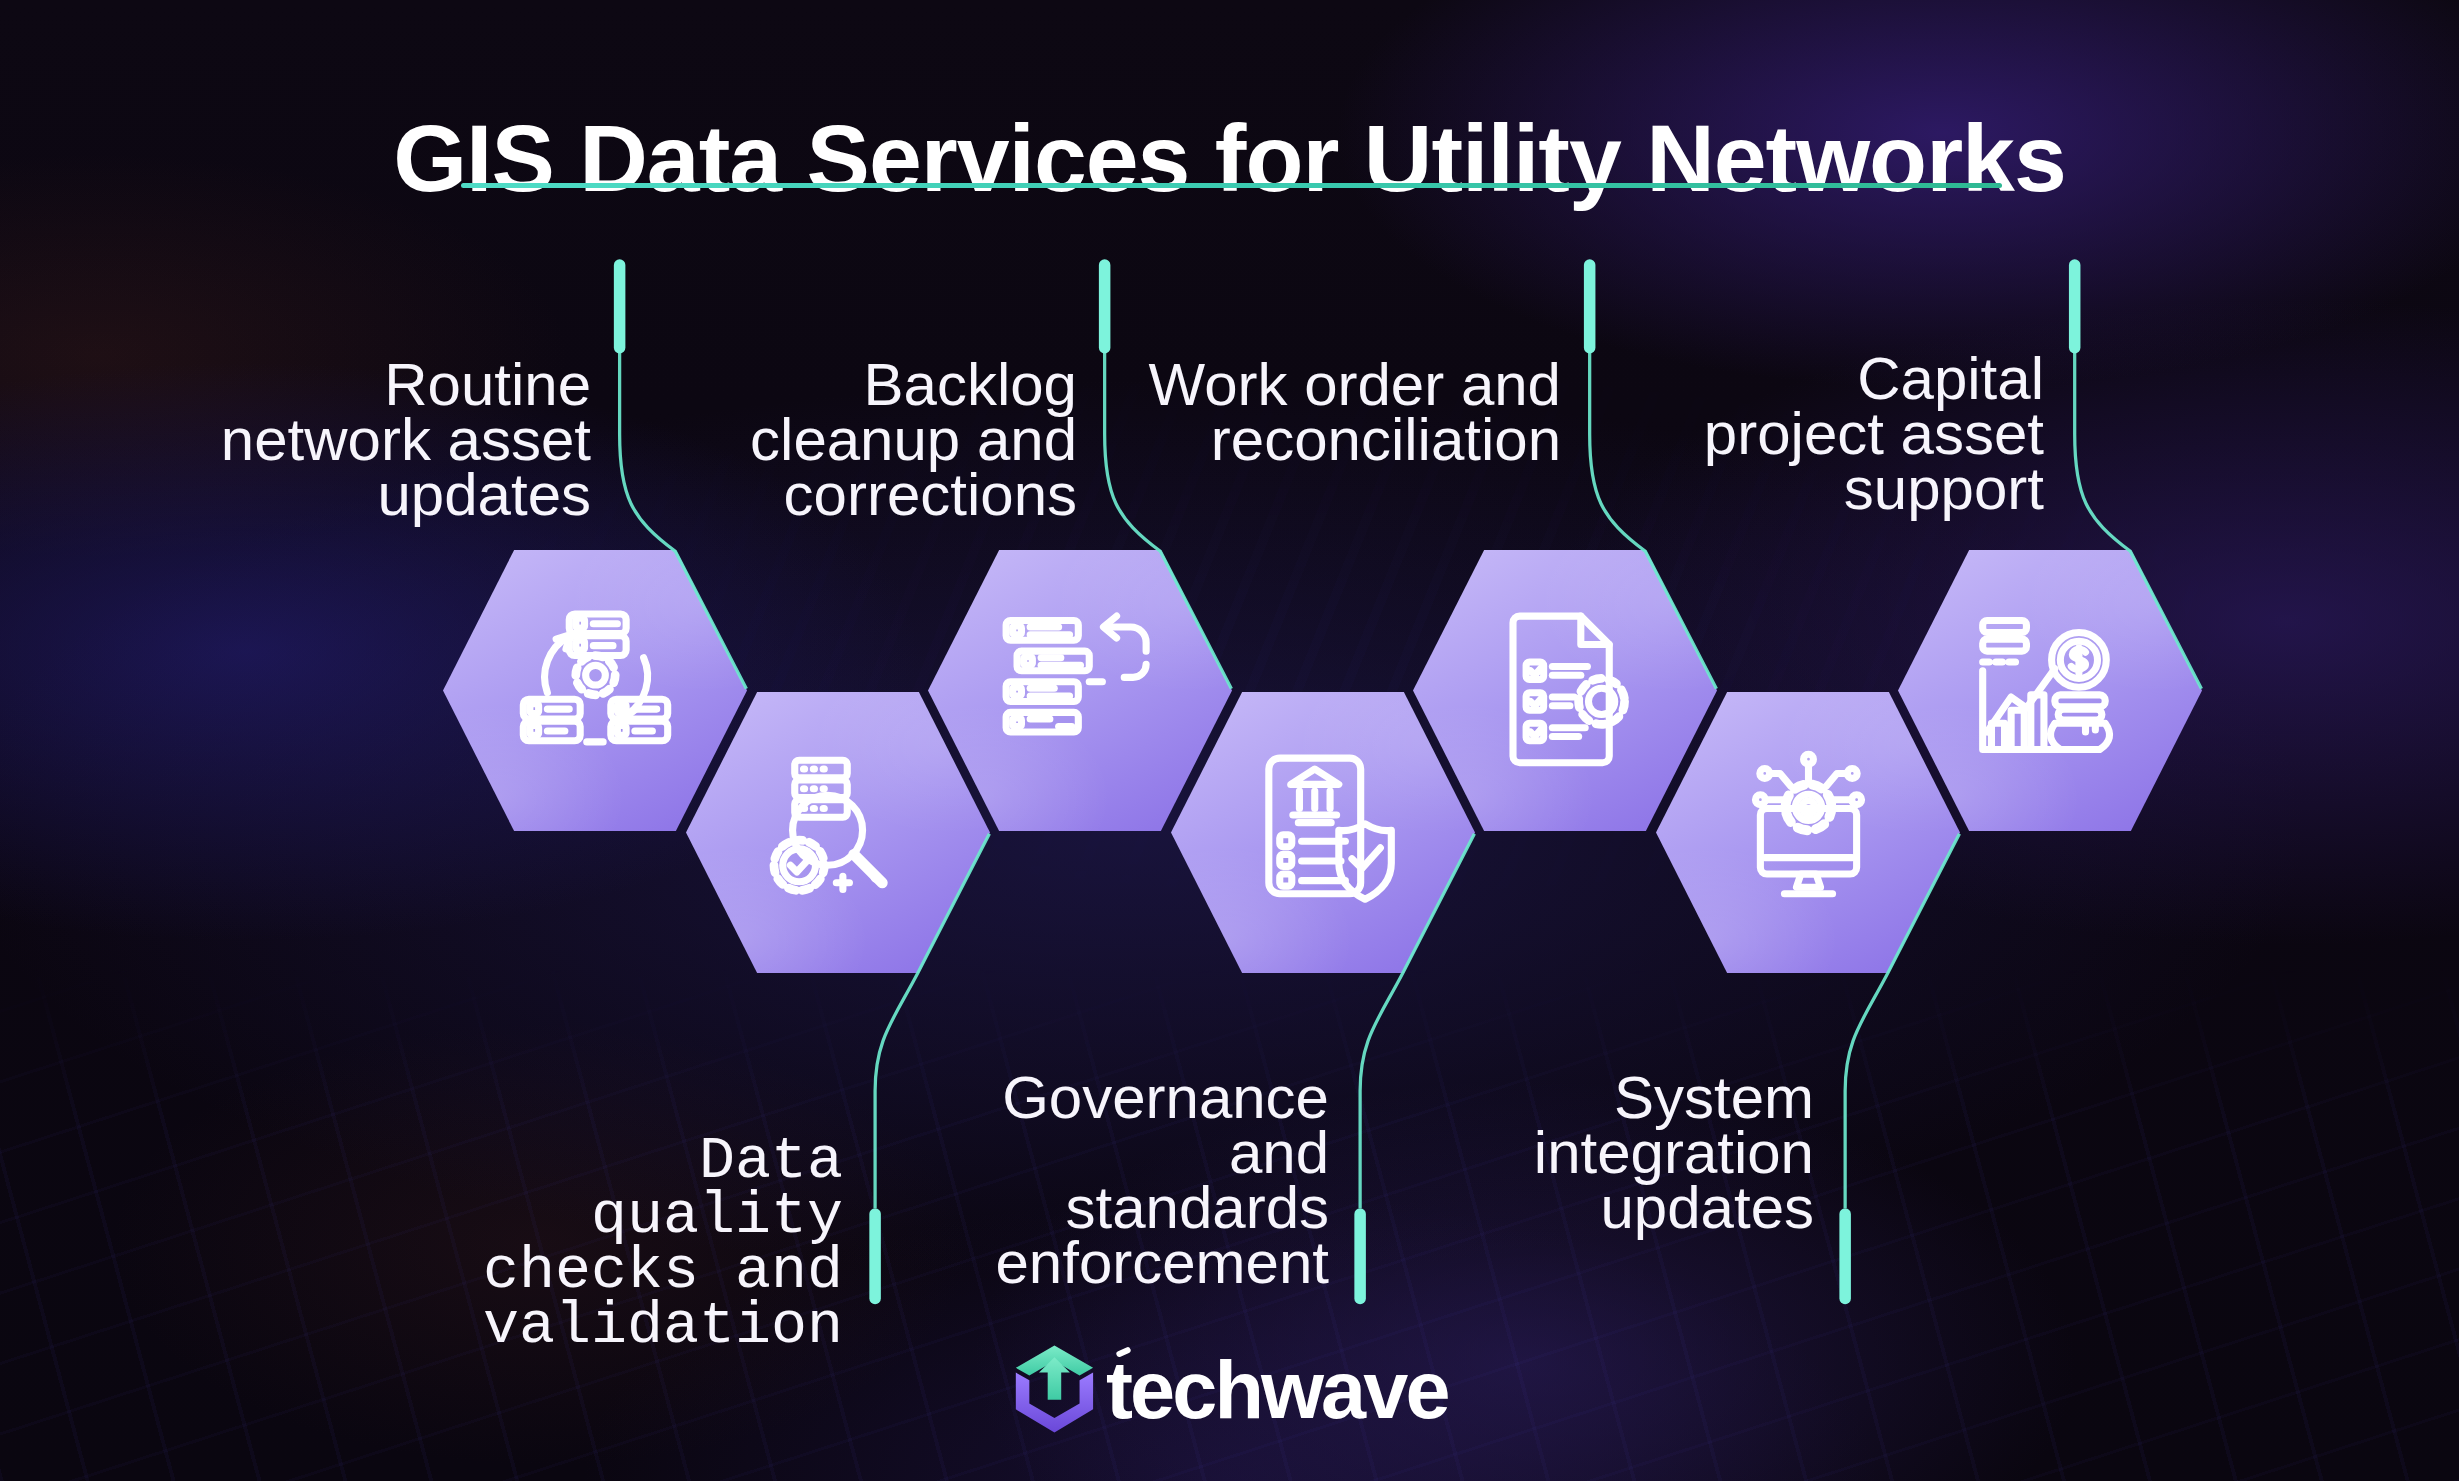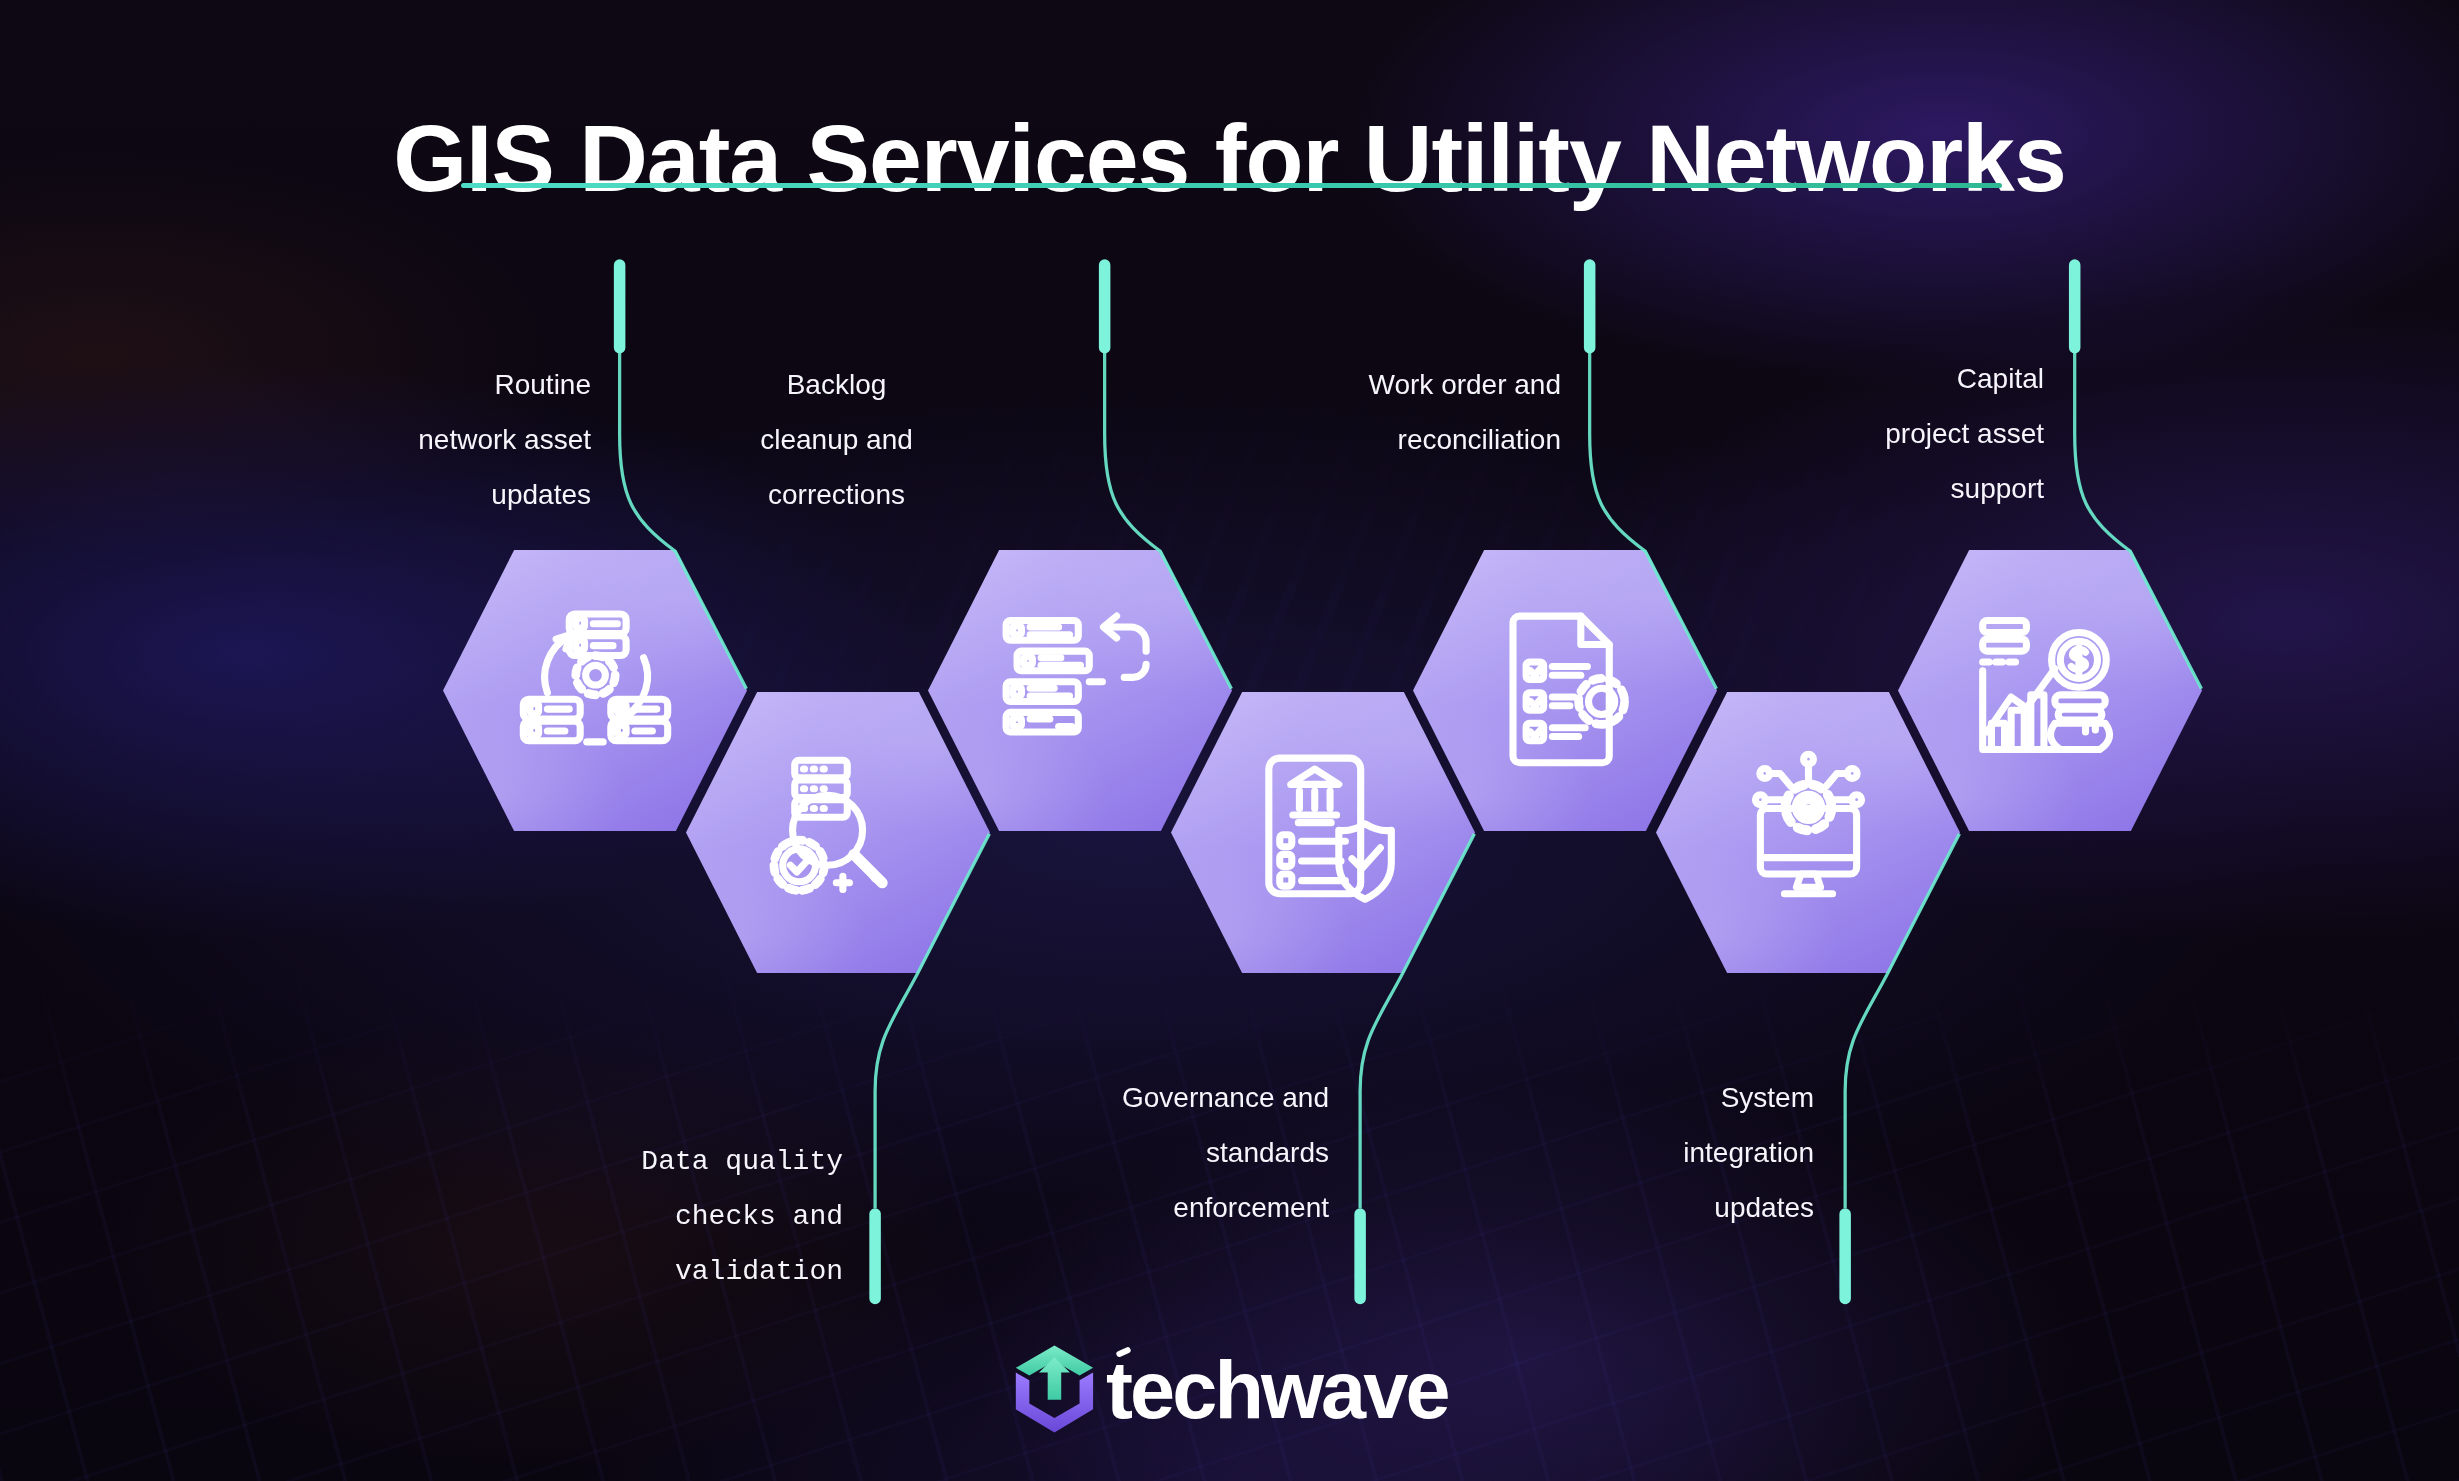--- a/index.html
+++ b/index.html
@@ -49,21 +49,21 @@
       radial-gradient(80% 60% at 85% 18%, rgba(255,255,255,.10), transparent 55%);
   }
   .hex svg{position:relative;width:175px;height:175px;}
   .icon{fill:none;stroke:#ffffff;stroke-width:6.5;stroke-linecap:round;stroke-linejoin:round;}
   
   .wires{position:absolute;left:0;top:0;z-index:5;}
   .wire{fill:none;stroke:#6ceace;stroke-width:3.4px;opacity:.92;}
   .cap{fill:#7df3dc;}
   
   .label{position:absolute;width:413px;text-align:right;color:#f7f5fc;
-    font-size:28px;line-height:55px;font-weight:400;z-index:6;}
+    font-size:60px;line-height:55px;font-weight:400;z-index:6;}
   .label span{display:block;}
   
   .logo{position:absolute;left:50%;top:1343px;transform:translateX(-50%);
     display:flex;align-items:flex-end;z-index:6;}
   .logo-mark{width:85px;height:94px;margin-right:9.6px;}
   .logo-text{position:relative;color:#fff;font-size:81px;font-weight:700;letter-spacing:-2.9px;line-height:94px;}
   .logo-text::before{content:"";position:absolute;left:9.6px;top:5.8px;width:15.4px;height:5.8px;
     background:#fff;border-radius:2.9px;transform:rotate(-24deg);}
 </style>
 </head>
@@ -95,21 +95,21 @@
   <rect class="cap" x="905" y="1258" width="12" height="100" rx="6"></rect>
   <rect class="cap" x="1410" y="1258" width="12" height="100" rx="6"></rect>
   <rect class="cap" x="1915" y="1258" width="12" height="100" rx="6"></rect>
 </svg>
 
 <div class="label" style="left:178px;top:357px;">
   <span>Routine</span>
   <span>network asset</span>
   <span>updates</span>
 </div>
-<div class="label" style="left:630px;top:357px;text-align:center;">
+<div class="label" style="left:664px;top:357px;">
   <span>Backlog</span>
   <span>cleanup and</span>
   <span>corrections</span>
 </div>
 <div class="label" style="left:1148px;top:357px;">
   <span>Work order and</span>
   <span>reconciliation</span>
 </div>
 <div class="label" style="left:1631px;top:351px;">
   <span>Capital</span>

